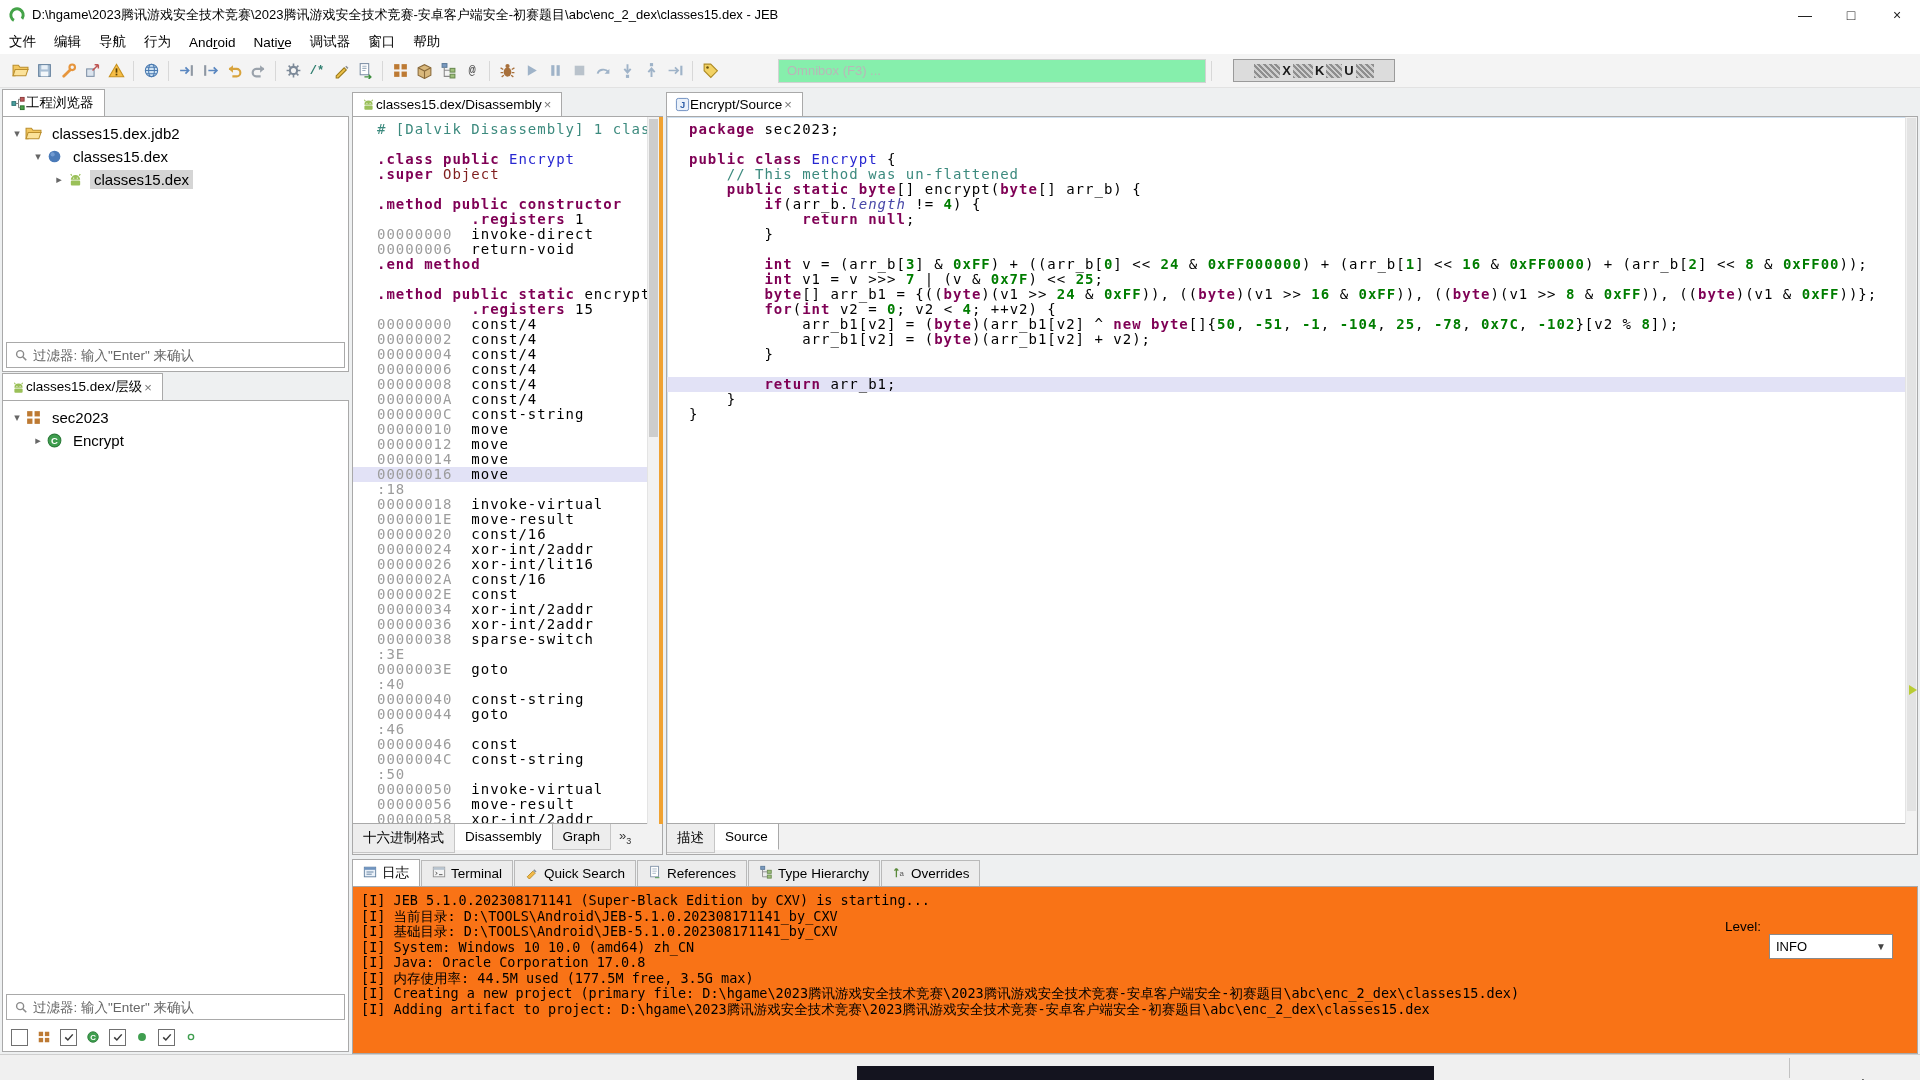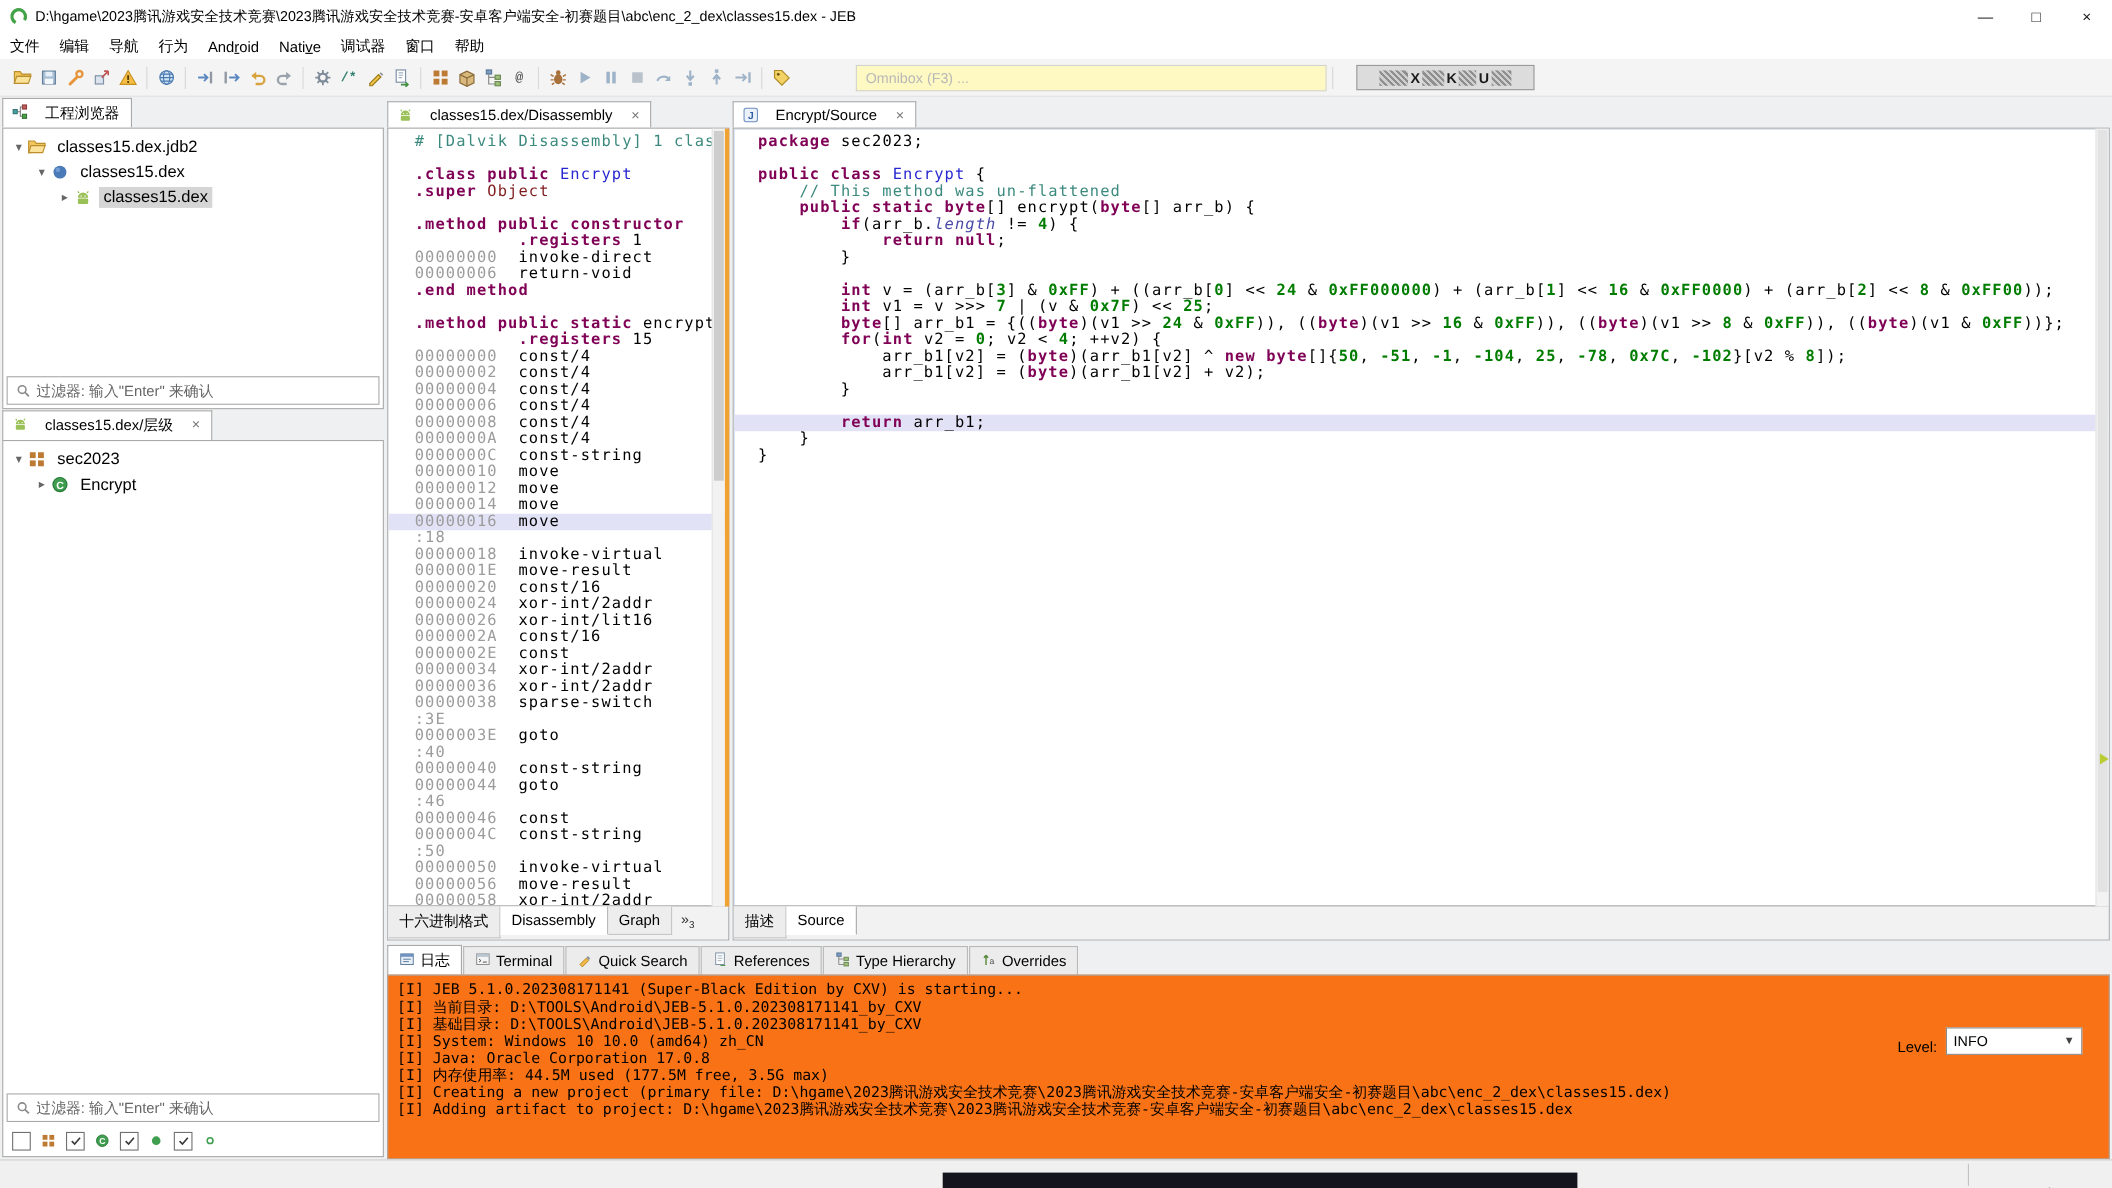--- a/index.html
+++ b/index.html
@@ -17,30 +17,30 @@
   .menubar{position:absolute;left:0;top:30px;width:1920px;height:24px;background:#ffffff;
     display:flex;align-items:center;font-size:13.5px;border-bottom:1px solid #ececec;}
   .mitem{padding:2px 9px;white-space:nowrap;}
   
   .toolbar{position:absolute;left:0;top:54px;width:1920px;height:34px;background:#f4f4f4;
     display:flex;align-items:center;padding-left:8px;box-sizing:border-box;border-bottom:1px solid #e2e2e2;}
   .tbi{width:20px;height:20px;margin:0 2px;display:inline-flex;align-items:center;justify-content:center;flex:0 0 auto;}
   .tbi svg{width:17px;height:17px;}
   .tbi.txt{font-weight:bold;font-size:12px;font-family:"Liberation Mono",monospace;}
   .tsep{width:1px;height:20px;background:#d8d8d8;margin:0 5px;flex:0 0 auto;}
-  .omnibox{margin-left:56px;width:410px;height:22px;border:1px solid #d2d2d2;background:#fef9c3;
+  .omnibox{margin-left:56px;width:410px;height:22px;border:1px solid #d2d2d2;background:#86efac;
     font-size:13px;padding:0 8px;color:#444;font-family:"Liberation Sans",sans-serif;}
   .omnibox::placeholder{color:#b8b8b8;}
   .license{margin-left:16px;width:160px;height:21px;border:1px solid #9a9a9a;background:#dcdcdc;
     display:flex;align-items:center;justify-content:center;gap:2px;font-weight:bold;font-size:13px;color:#1a1a1a;}
   .pat{display:inline-block;height:14px;background:repeating-linear-gradient(45deg,#8f8f8f 0 2px,#cfcfcf 2px 4px);}
   
   .panel{position:absolute;}
   .ptabs{height:26px;display:flex;align-items:flex-end;}
-  .ptab{display:inline-flex;gap:15px;padding:4px 10px 4px 8px;font-size:13.5px;
+  .ptab{display:inline-flex;align-items:center;gap:0;padding:4px 10px 4px 8px;font-size:13.5px;
     background:#fff;border:1px solid #a9a9a9;border-bottom:none;white-space:nowrap;}
   .ptab .ticon svg{width:15px;height:15px;display:block;}
   .tclose{color:#777;font-size:13px;margin-left:2px;}
   .pbody{position:absolute;left:0;top:26px;right:0;bottom:0;background:#ffffff;
     border:1px solid #a9a9a9;box-sizing:border-box;display:flex;flex-direction:column;overflow:hidden;}
   
   .tree{flex:1;padding-top:5px;overflow:hidden;font-size:15px;}
   .trow{height:23px;display:flex;align-items:center;white-space:nowrap;}
   .texp{width:16px;text-align:center;color:#666;font-size:11px;flex:0 0 auto;}
   .trow .ticon{width:17px;height:17px;margin-right:6px;flex:0 0 auto;}
@@ -91,21 +91,21 @@
   
   .ltabs{height:28px;display:flex;align-items:flex-end;font-size:13.5px;}
   .ltab{display:inline-flex;align-items:center;gap:5px;padding:4px 10px;border:1px solid #b9b9b9;
     border-bottom:none;background:#ececec;margin-right:1px;white-space:nowrap;}
   .ltab.sel{background:#fff;border-color:#a9a9a9;}
   .ltab svg{width:14px;height:14px;}
   .logbody{position:absolute;left:0;top:28px;right:0;bottom:0;background:#f97316;border:1px solid #a9a9a9;
     box-sizing:border-box;overflow:hidden;}
   .loglines{padding:6px 4px 0 8px;font-family:"DejaVu Sans Mono","Liberation Mono",monospace;
     font-size:13.5px;line-height:15.5px;white-space:pre;}
-  .levelctl{position:absolute;right:24px;top:7px;display:flex;align-items:flex-end;gap:8px;font-size:13.5px;}
+  .levelctl{position:absolute;right:24px;top:7px;display:flex;align-items:center;gap:8px;font-size:13.5px;}
   .levelsel{width:110px;height:23px;border:1px solid #8a8a8a;background:#fff;display:flex;
     align-items:center;padding:0 6px;justify-content:space-between;font-size:13px;margin-top:40px;}
   .levelsel .car{color:#444;font-size:10px;}
   
   .statusbar{position:absolute;left:0;top:1054px;width:1920px;height:26px;background:#f0f0f0;
     border-top:1px solid #cfcfcf;}
   .statmem{position:absolute;right:22px;top:22px;font-size:14px;}
   .statsep{position:absolute;right:130px;top:3px;width:1px;height:20px;background:#c2c2c2;}
   .taskbar-strip{position:absolute;left:857px;top:1066px;width:577px;height:14px;background:#14141f;}
 </style>

